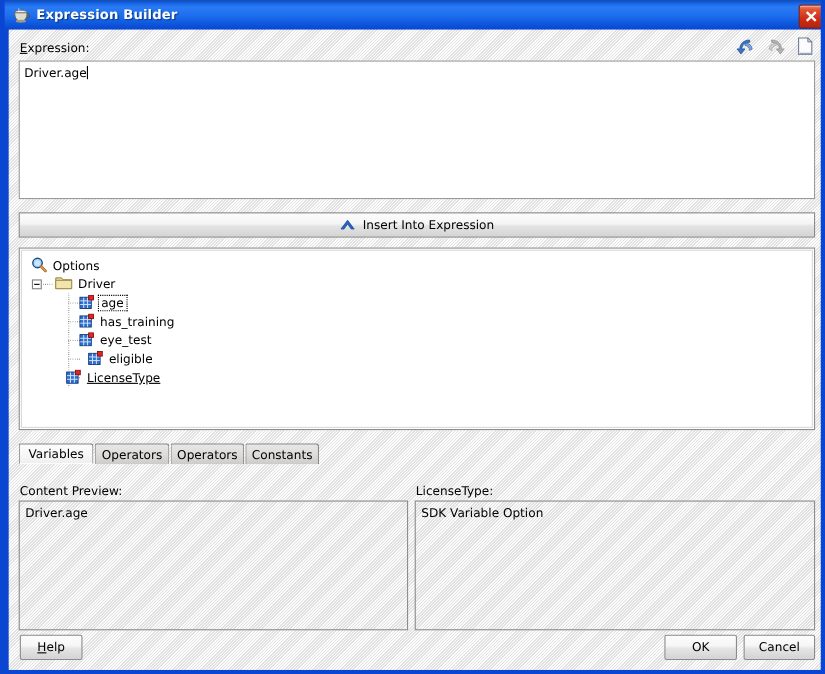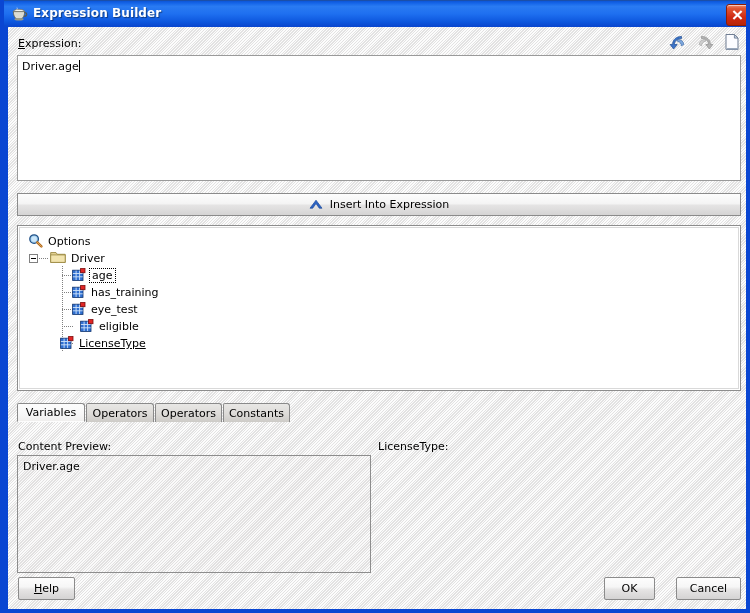--- a/index.html
+++ b/index.html
@@ -412,25 +412,28 @@
           <span>Constants</span>
         </div>
     </div>
 
     <div class="lbl" style="left:10px; top:413px;">Content Preview:</div>
     <div class="panel" style="left:9px; top:428px; width:354px; height:118px;">
       <div class="panel-text">Driver.age</div>
     </div>
 
     <div class="lbl" style="left:370px; top:413px;">LicenseType:</div>
+    <div class="panel" style="left:369px; top:428px; width:364px; height:118px;">
+      <div class="panel-text">SDK Variable Option</div>
+    </div>
 
     <div class="btn" style="left:10px; top:550px; width:57px;">
         <span><span class="mn">H</span><span>elp</span></span>
       </div>
-    <div class="btn" style="left:596px; top:550px; width:51px;">
+    <div class="btn" style="left:596px; top:550px; width:66px;">
         <span>OK</span>
       </div>
     <div class="btn" style="left:668px; top:550px; width:65px;align-items:center;">
         <span>Cancel</span>
       </div>
 
   </div>
 </div>
 
 </body></html>

